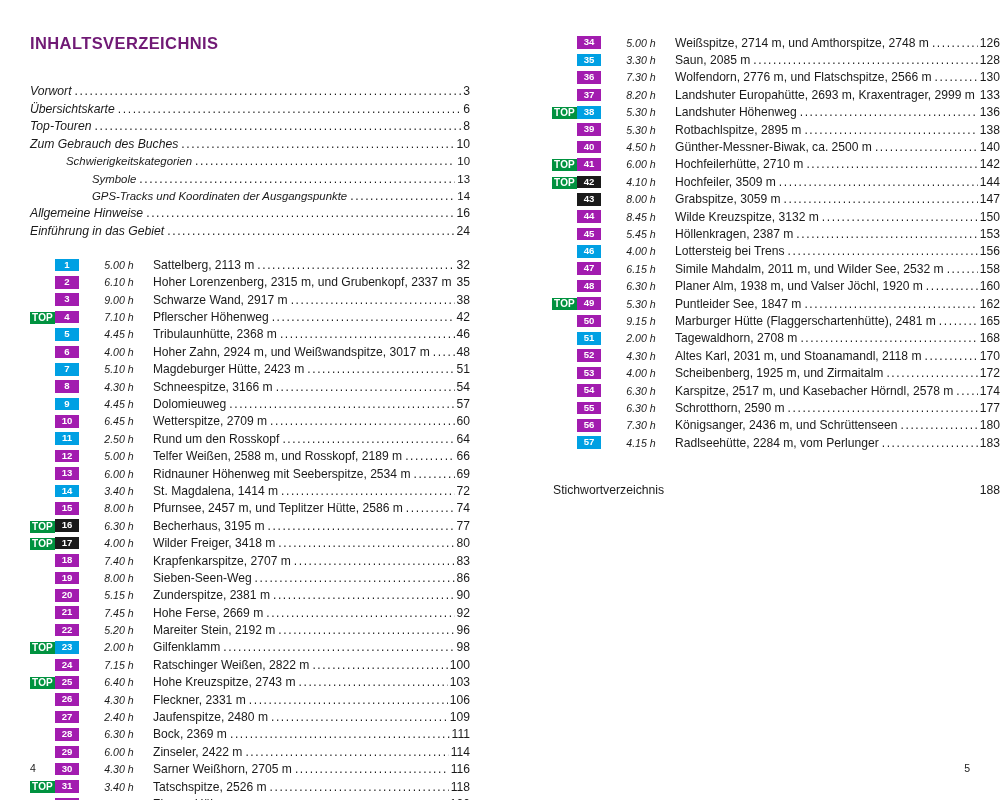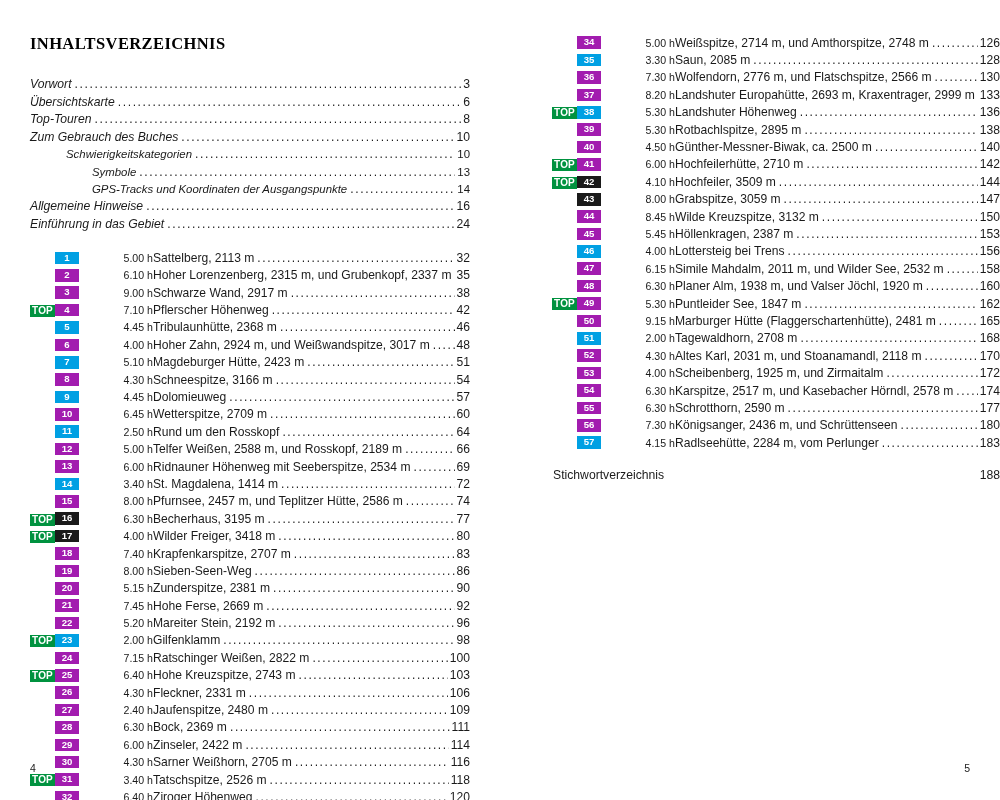--- a/index.html
+++ b/index.html
@@ -27,26 +27,25 @@
     top: 34px;
     width: 440px;
   }
   .col-right {
     position: absolute;
     left: 552px;
     top: 34px;
     width: 448px;
   }
   .title {
-    color: #000000;
+    color: #701a75;
     font-weight: bold;
     font-size: 16.5px;
     letter-spacing: 0.4px;
-    margin: 0 0 22px 0;
-    font-family: Liberation Serif, serif;
+    margin: 0 0 30px 0;
   }
   
   .front {
     margin-bottom: 16px;
   }
   .front .row {
     display: flex;
     align-items: baseline;
     font-size: 12.2px;
     line-height: 17.6px;
@@ -103,21 +102,22 @@
     line-height: 12.6px;
     margin-right: 6px;
   }
   .num.red   { background: #a21caf; }
   .num.blue  { background: #00a0e3; }
   .num.black { background: #1a1a1a; }
   .time {
     flex: 0 0 auto;
     width: 68px;
     font-size: 10.6px;
-    text-align: right;
+    text-align: center;
+    font-style: italic;
   }
   .tname {
     flex: 0 0 auto;
     padding-right: 3px;
     text-align: right;
   }
   .tdots {
     flex: 1 1 auto;
     overflow: hidden;
     white-space: nowrap;
@@ -126,21 +126,21 @@
   }
   .tpg {
     flex: 0 0 auto;
     padding-left: 2px;
     text-align: right;
   }
   .index-row {
     display: flex;
     align-items: flex-start;
     font-size: 12.2px;
-    margin-top: 17px;
+    margin-top: 32px;
     padding-left: 1px;
     white-space: nowrap;
     gap: 21px;
   }
   .index-row .label { flex: 0 0 auto; }
   .index-row .dots {
     flex: 1 1 auto;
     overflow: hidden;
     letter-spacing: 1.6px;
     margin: 0 2px 0 3px;

